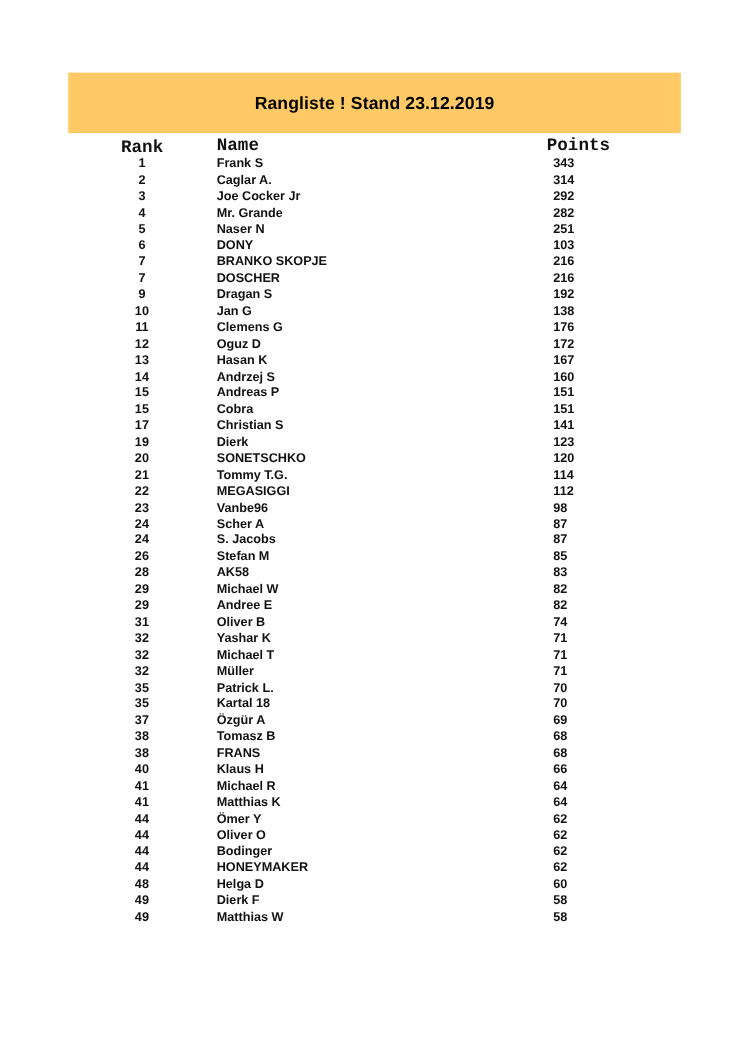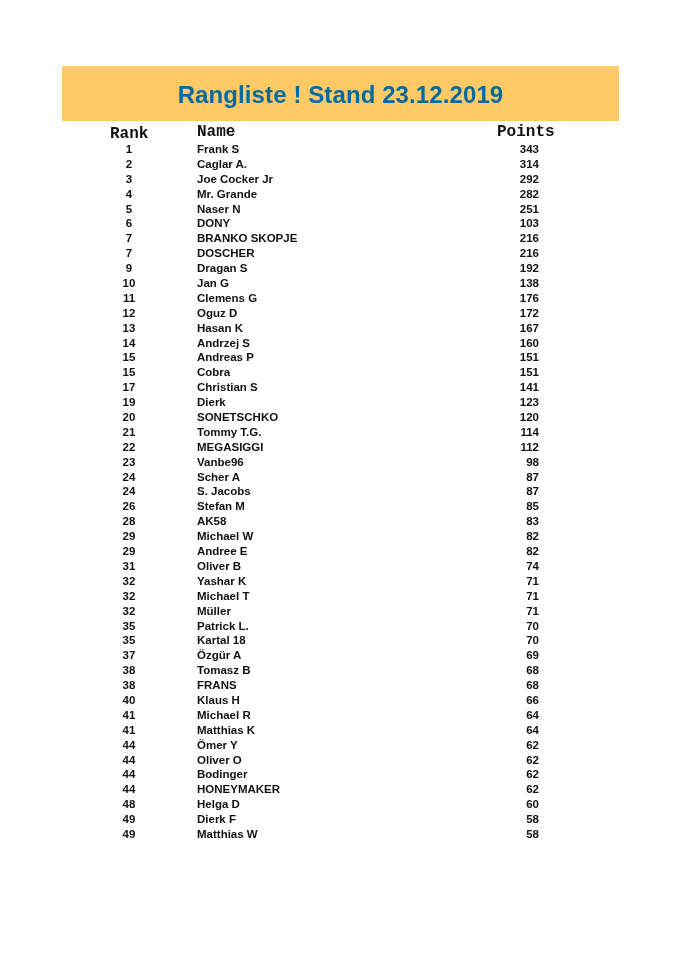--- a/index.html
+++ b/index.html
@@ -20,24 +20,24 @@
       left: 62px;
       top: 66px;
       width: 557px;
       height: 55px;
       background: #FFCA66;
       display: flex;
       align-items: center;
       justify-content: center;
     }
     .banner-title {
-      font-size: 24px;
+      font-size: 16px;
       font-weight: bold;
       letter-spacing: 0.1px;
-      color: #0369a1;
+      color: #000000;
       position: relative;
       top: 1px;
     }
     .col-header {
       position: absolute;
       top: 122px;
       font-size: 16px;
       font-weight: bold;
       line-height: 20px;
       font-family: Liberation Mono, monospace;
@@ -67,21 +67,21 @@
     }
     .cell-name {
       position: absolute;
       left: 197px;
       white-space: nowrap;
     }
     .cell-points {
       position: absolute;
       left: 503px;
       width: 36px;
-      text-align: right;
+      text-align: left;
     }
   </style>
 </head>
 <body>
 
 <div class="banner">
   <span class="banner-title">Rangliste ! Stand 23.12.2019</span>
 </div>
 
 <div class="col-header hdr-rank">Rank</div>

